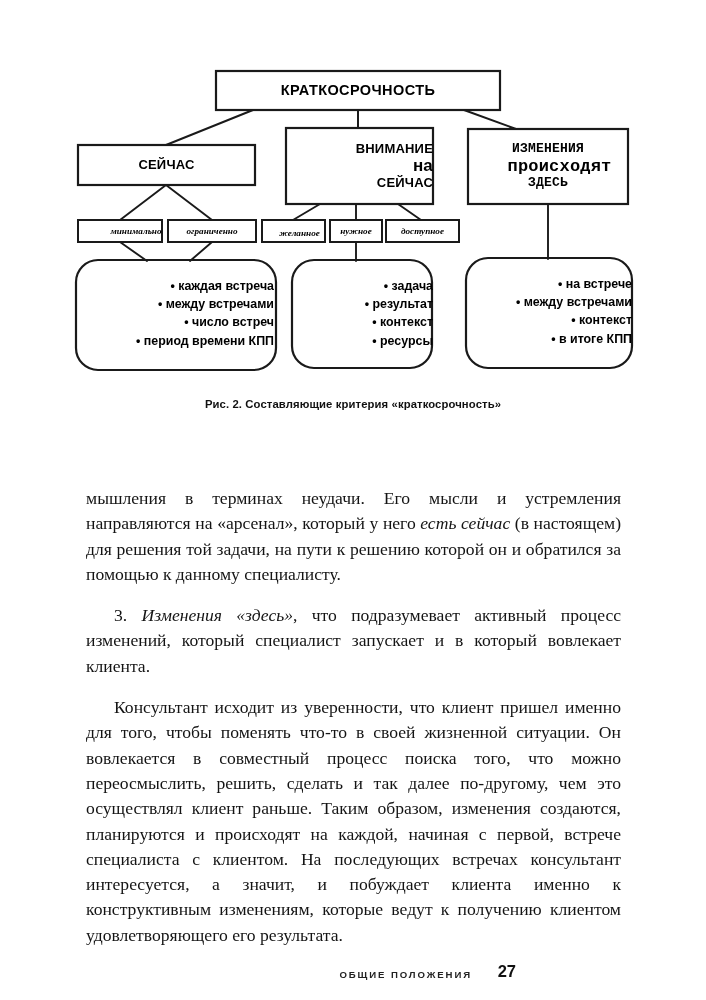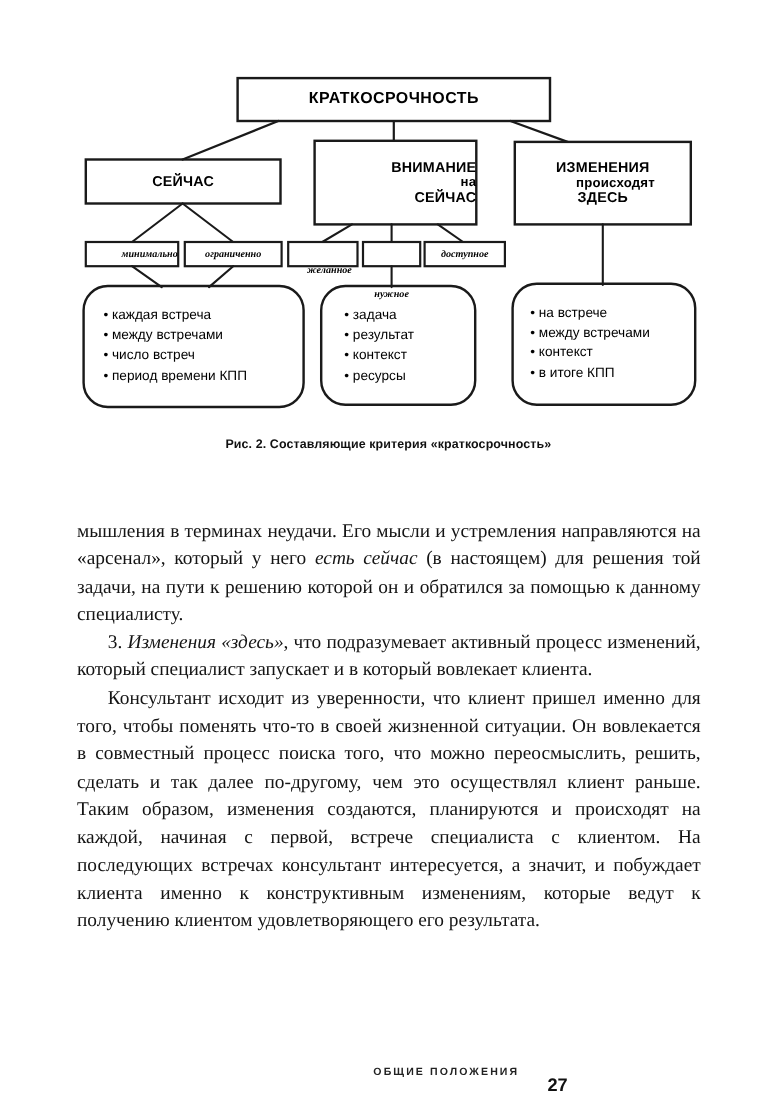--- a/index.html
+++ b/index.html
@@ -18,35 +18,36 @@
     font-weight:bold;
     text-align:center;
     color:#000;
     line-height:1.12;
     display:flex;align-items:center;justify-content:center;
     flex-direction:column;
     pointer-events:none;
   }
   .rootbox{font-size:14.5px;letter-spacing:.4px;}
   .l2box{font-size:13px;letter-spacing:.2px;}
-  .l2box .small{font-weight:bold;font-size:12px;padding-left:23px;}
+  .l2box .small{font-weight:bold;font-size:17px;padding-left:23px;}
   .tagbox{
     position:absolute;
     font-family:"Liberation Serif", serif;
     font-style:italic;font-weight:bold;
     font-size:9.2px;text-align:center;color:#000;
     display:flex;align-items:center;justify-content:center;
     white-space:nowrap;
     pointer-events:none;
   }
   .bullets{
     position:absolute;
     font-family:"Liberation Sans", sans-serif;
-    font-size:12.4px;font-weight:400;color:#000;
+    font-size:12.4px;font-weight:700;color:#000;
     line-height:1.47;
+    text-align:right;
   }
   .bullets div{white-space:nowrap;}
   .bullets .b::before{content:"\2022\00a0";}
 
   .caption{
     position:absolute;left:0;top:398px;width:706px;
     text-align:center;
     font-family:"Liberation Sans", sans-serif;
     font-size:11.3px;font-weight:600;color:#111;
     letter-spacing:.1px;
@@ -54,36 +55,36 @@
 
   
   #bodytext{
     position:absolute;left:70px;top:470px;width:567px;
     font-family:"Liberation Serif", serif;
     font-size:17.6px;
     line-height:25.3px;
     text-align:justify;
     color:#141414;
   }
-  #bodytext p{margin:0;}
+  #bodytext p{margin:16px;}
   #bodytext p.ind{text-indent:28px;}
   #bodytext i{font-style:italic;}
 
   
   #footer{
     position:absolute;left:0;top:962px;width:564px;height:30px;
   }
   #footer .ftxt{
     position:absolute;right:92px;top:7px;
     font-family:"Liberation Sans", sans-serif;
     font-size:9.6px;font-weight:bold;letter-spacing:1.9px;
     color:#222;text-transform:uppercase;
   }
   #footer .fnum{
-    position:absolute;right:48px;top:16px;
+    position:absolute;right:48px;top:0px;
     font-family:"Liberation Sans", sans-serif;
     font-size:16.5px;font-weight:bold;color:#111;
   }
 </style>
 </head>
 <body>
 
 <div id="figure">
 
   <svg width="706" height="390" viewBox="0 0 706 390">
@@ -139,30 +140,30 @@
   <div class="boxlabel l2box" style="left:78px;top:145px;width:177px;height:40px;">
     <span>СЕЙЧАС</span>
   </div>
 
   <div class="boxlabel l2box" style="left:286px;top:128px;width:147px;height:76px;align-items:flex-end;">
     <span>ВНИМАНИЕ</span>
     <span class="small">на</span>
     <span>СЕЙЧАС</span>
   </div>
 
-  <div class="boxlabel l2box" style="left:468px;top:129px;width:160px;height:75px;">
+  <div class="boxlabel l2box" style="left:468px;top:129px;width:160px;height:75px;font-family:Liberation Mono, monospace;">
     <span>ИЗМЕНЕНИЯ</span>
     <span class="small">происходят</span>
     <span>ЗДЕСЬ</span>
   </div>
 
   <div class="tagbox" style="left:78px;top:220px;width:84px;height:22px;margin-left:16px;">минимально</div>
   <div class="tagbox" style="left:168px;top:220px;width:88px;height:22px;">ограниченно</div>
-  <div class="tagbox" style="left:262px;top:234px;width:75px;height:22px;">желанное</div>
-  <div class="tagbox" style="left:330px;top:220px;width:52px;height:22px;margin-top:36px;">нужное</div>
+  <div class="tagbox" style="left:262px;top:222px;width:75px;height:22px;">желанное</div>
+  <div class="tagbox" style="left:330px;top:220px;width:52px;height:22px;">нужное</div>
   <div class="tagbox" style="left:386px;top:220px;width:73px;height:22px;">доступное</div>
 
   <div class="bullets" style="left:94px;top:277px;width:180px;">
     <div class="b">каждая встреча</div>
     <div class="b">между встречами</div>
     <div class="b">число встреч</div>
     <div class="b">период времени КПП</div>
   </div>
 
   <div class="bullets" style="left:313px;top:277px;width:120px;">

